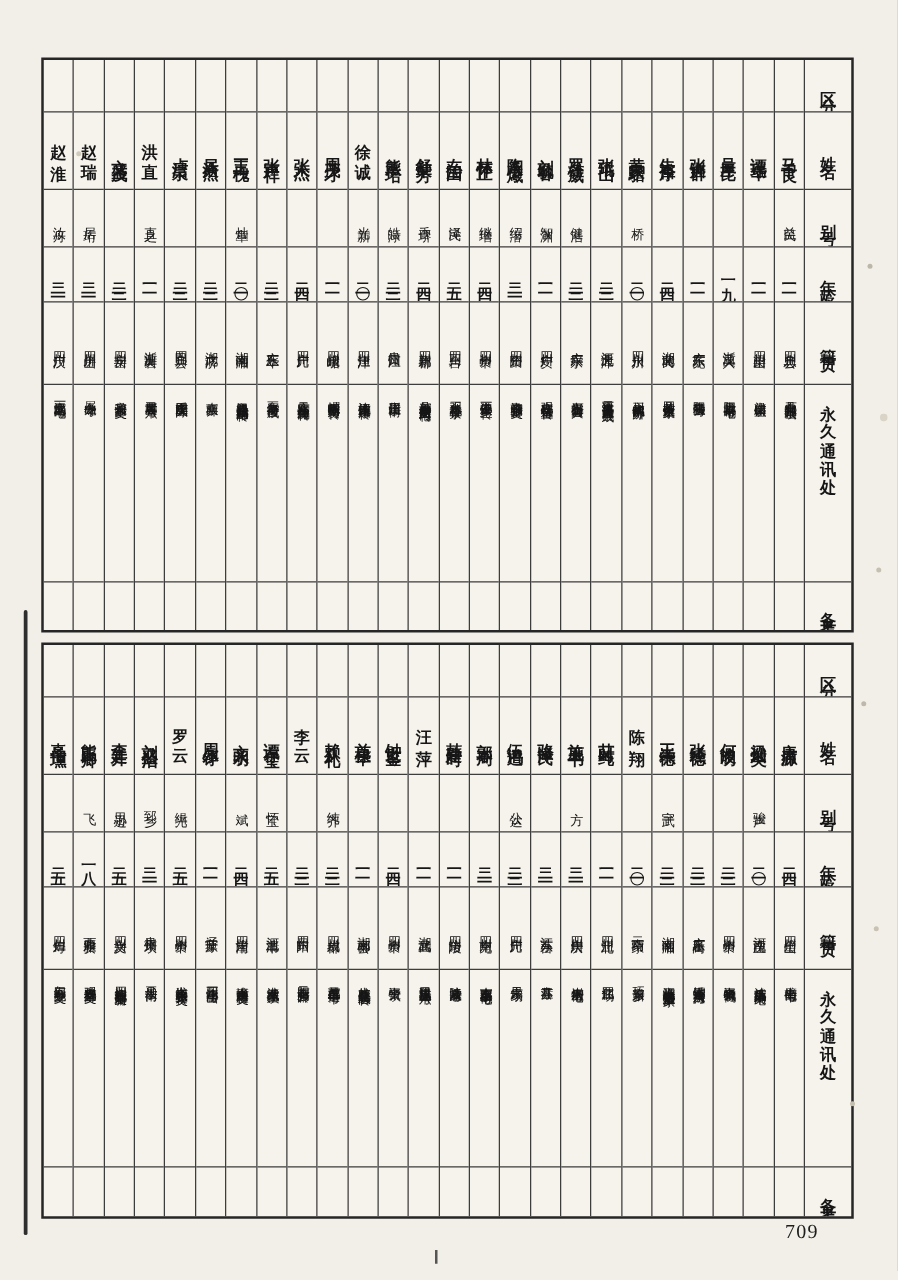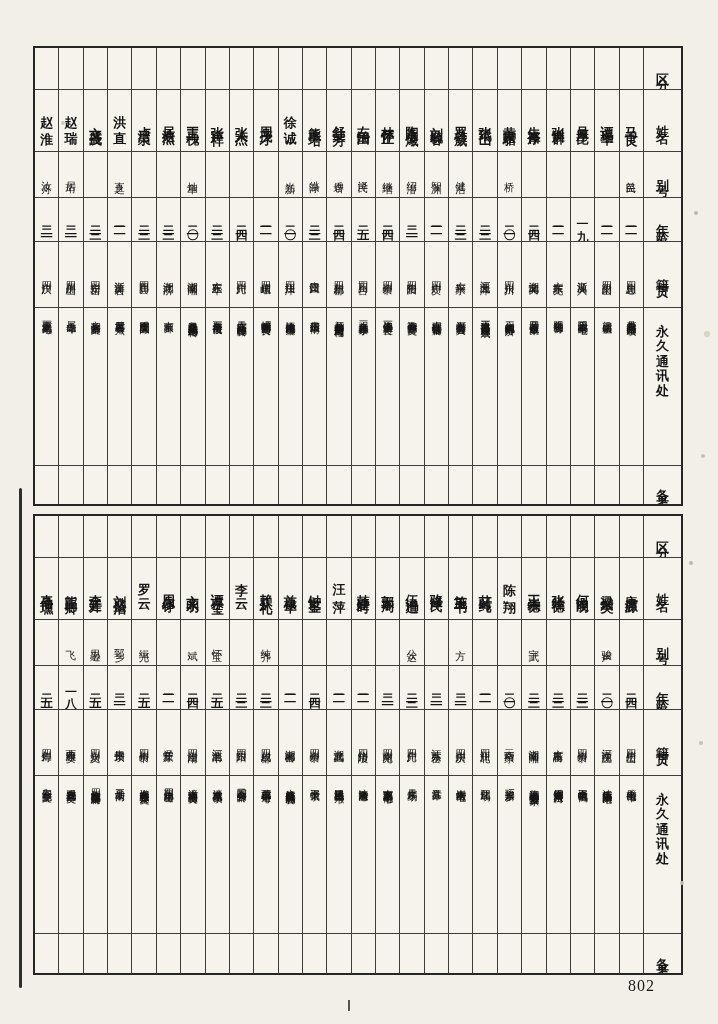--- a/index.html
+++ b/index.html
@@ -1048,14 +1048,14 @@
         <div class="cell r-origin">
           <div class="vtext t-origin">四川仁寿</div>
         </div>
         <div class="cell r-address">
           <div class="vtext t-address">仁寿回龙乡邮交</div>
         </div>
         <div class="cell r-notes"></div>
       </div>
     </div>
   <div class="crease-mark"></div>
-  <div class="page-number">802</div>
+  <div class="page-number">709</div>
 </div>
 
 </body></html>

